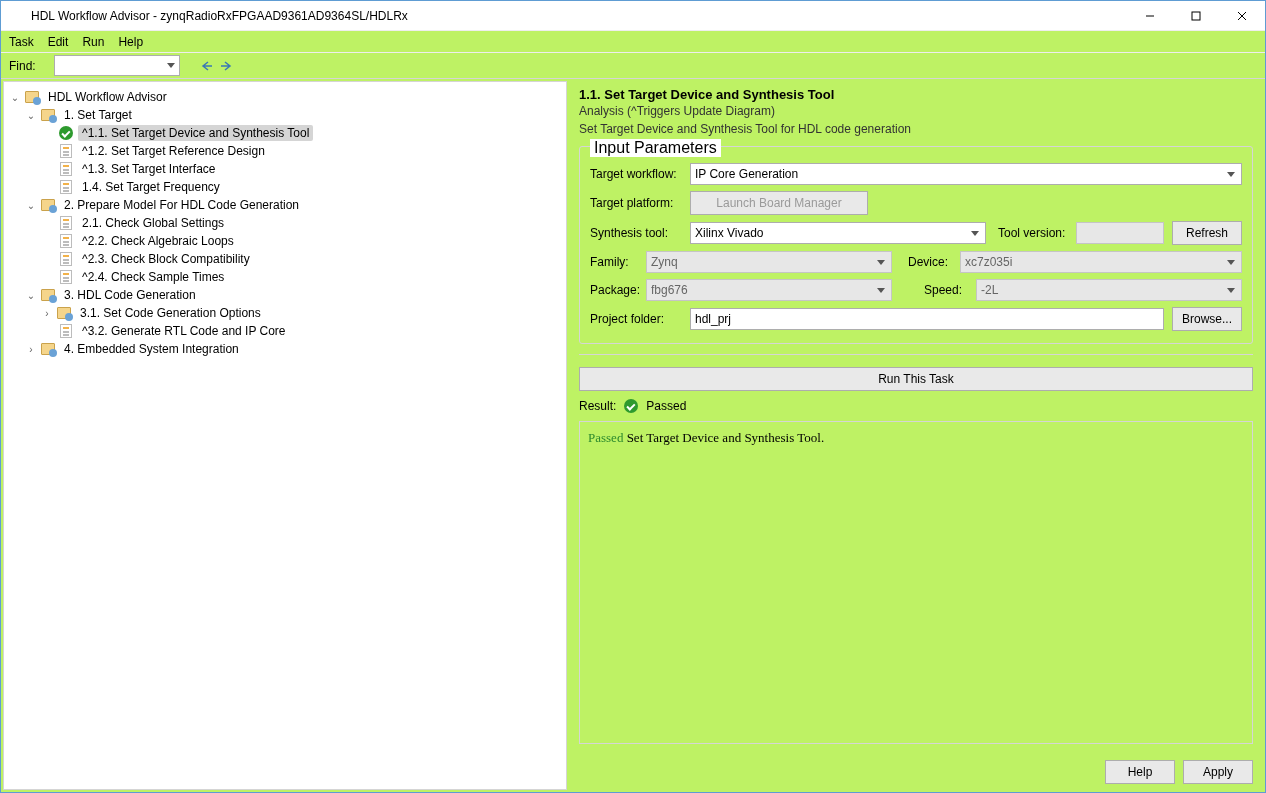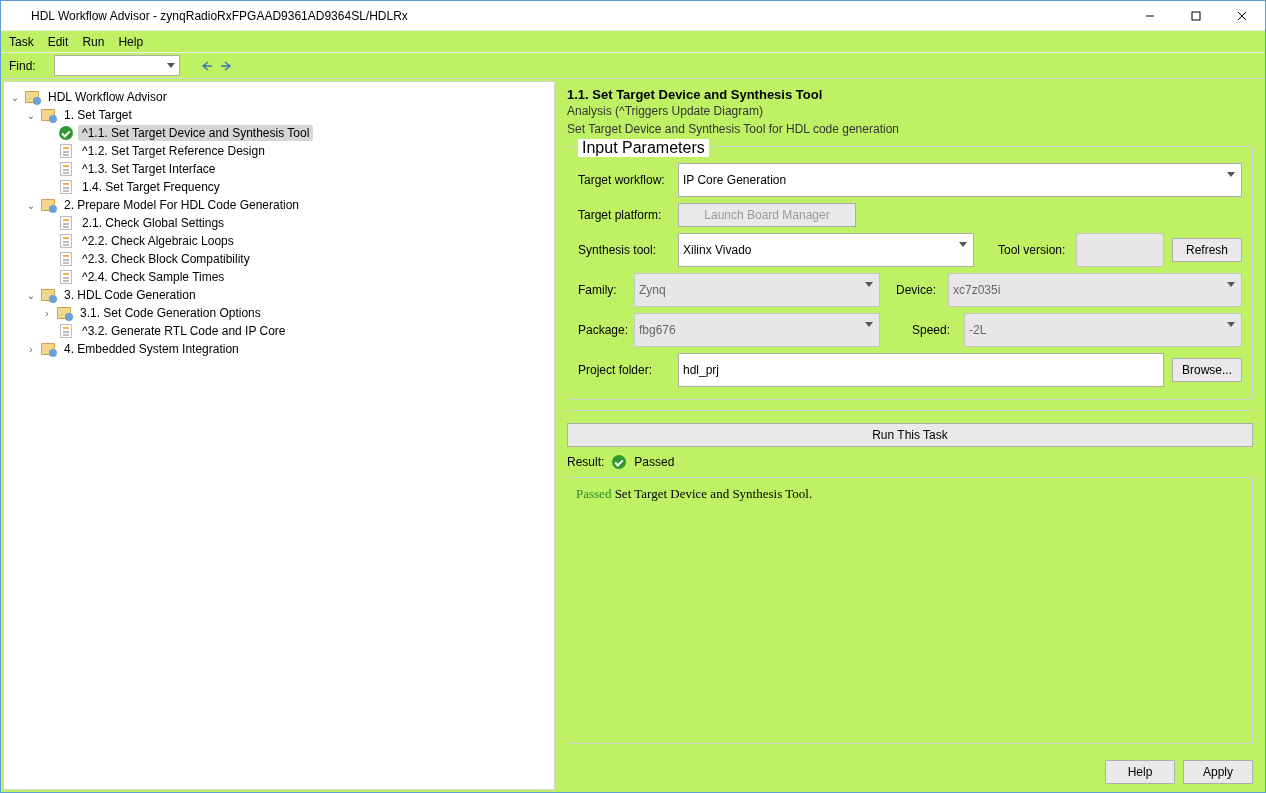--- a/index.html
+++ b/index.html
@@ -36,21 +36,21 @@
   .passicon { width:14px;height:14px; background:#2e9a2e; border-radius:50%; position:relative;}
   .passicon::after { content:""; position:absolute; left:3px; top:6px; width:3px; height:6px; border-right:2px solid #fff; border-bottom:2px solid #fff; transform:rotate(45deg) translate(-1px,-3px);}
   
   .paneltitle { font-weight:bold; font-size:13px; padding:6px 10px 2px; }
   .subtext { padding:0 10px 4px; color:#333;}
   .fieldgroup { border:1px solid #d5d5d5; margin:6px 10px 0; border-radius:3px; position:relative; padding:10px 10px 6px;}
   .fieldgroup .legend { position:absolute; top:-8px; left:10px; background:#fff; padding:0 4px; font-size:16px;}
   .row { display:flex; align-items:center; margin:6px 0; gap:8px;}
   .row .label { width:92px; }
   .row .label.sm { width:70px;}
-  .select, .textinput { height:34px; border:1px solid #adadad; background:#fff; padding:0 4px; display:flex;align-items:center; position:relative;}
+  .select, .textinput { height:22px; border:1px solid #adadad; background:#fff; padding:0 4px; display:flex;align-items:center; position:relative;}
   .select::after { content:""; position:absolute; right:6px; top:8px; border-left:4px solid transparent;border-right:4px solid transparent;border-top:5px solid #555;}
   .select.disabled, .textinput.disabled { background:#e7e7e7; color:#666; border-color:#c5c5c5;}
   .btn { height:24px; padding:0 12px; border:1px solid #adadad; background:#e9e9e9; display:inline-flex;align-items:center;justify-content:center; cursor:default;}
   .btn.disabled { color:#9a9a9a; }
   .divider { height:1px; background:#d5d5d5; margin:10px;}
   .runbtn { margin:2px 10px 8px; display:inline-flex;}
   .resultrow { display:flex; align-items:center; gap:8px; padding:0 10px 8px;}
   .outputbox { flex:1; border:1px solid #d5d5d5; margin:0 10px 10px; padding:8px; font-family:"Segoe UI",serif; font-size:13px; overflow:auto;}
   .outputbox .passed { color:#2e8b2e; }
   .footer { display:flex; justify-content:flex-end; gap:8px; padding:6px 10px; }
@@ -252,21 +252,21 @@
         </div>
         <div class="row">
           <span class="label">Target platform:</span>
           <div class="btn disabled" style="width:178px">Launch Board Manager</div>
         </div>
         <div class="row">
           <span class="label">Synthesis tool:</span>
           <div class="select" style="width:296px">
               <span>Xilinx Vivado</span>
             </div>
-          <span class="label sm" style="margin-left:16px">Tool version:</span>
+          <span class="label sm" style="margin-left:4px">Tool version:</span>
           <div class="textinput disabled" style="width:88px">
               <span></span>
             </div>
           <div class="btn" style="width:70px;margin-left:auto">Refresh</div>
         </div>
         <div class="row">
           <span class="label" style="width:48px">Family:</span>
           <div class="select disabled" style="width:246px">
               <span>Zynq</span>
             </div>

